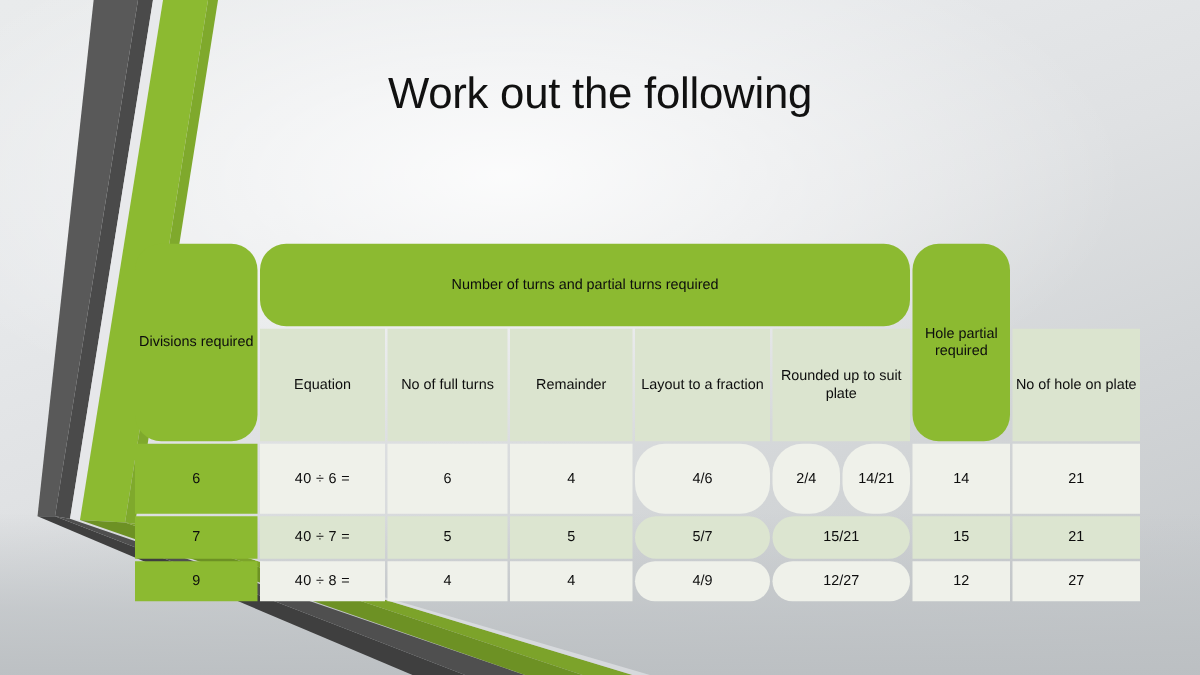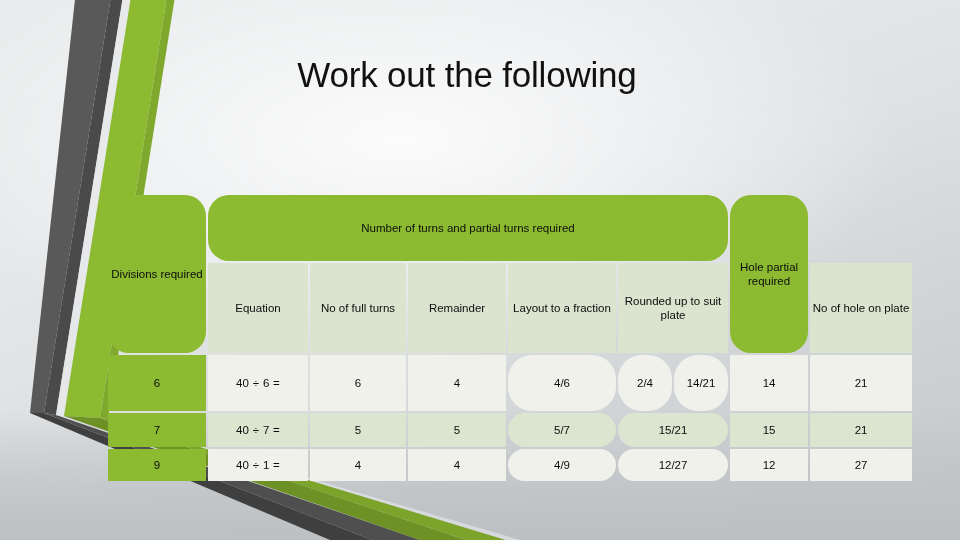--- a/index.html
+++ b/index.html
@@ -44,21 +44,21 @@
     position: absolute;
     left: 0; top: 0;
     width: 560px;
     height: 540px;
     pointer-events: none;
   }
 
   
   .title {
     position: absolute;
-    left: 3px;
+    left: 16px;
     top: 52px;
     width: 928px;
     text-align: center;
     font-size: 35px;
     line-height: 46px;
     color: #111111;
     font-weight: 400;
     letter-spacing: -0.2px;
     white-space: nowrap;
   }
@@ -219,21 +219,21 @@
           <td class="c-dark num h-r2">5</td>
           <td class="c-dark num h-r2">5</td>
           <td class="c-dark frac h-r2">5/7</td>
           <td class="c-dark frac h-r2" colspan="2">15/21</td>
           <td class="c-dark num h-r2">15</td>
           <td class="c-dark num h-r2">21</td>
         </tr>
 
         <tr>
           <td class="c-green divnum h-r3">9</td>
-          <td class="c-lite eq h-r3">40 ÷ 1 =</td>
+          <td class="c-lite eq h-r3">40 ÷ 8 =</td>
           <td class="c-lite num h-r3">4</td>
           <td class="c-lite num h-r3">4</td>
           <td class="c-lite frac h-r3">4/9</td>
           <td class="c-lite frac h-r3" colspan="2">12/27</td>
           <td class="c-lite num h-r3">12</td>
           <td class="c-lite num h-r3">27</td>
         </tr>
       </tbody>
     </table>
   </div>

